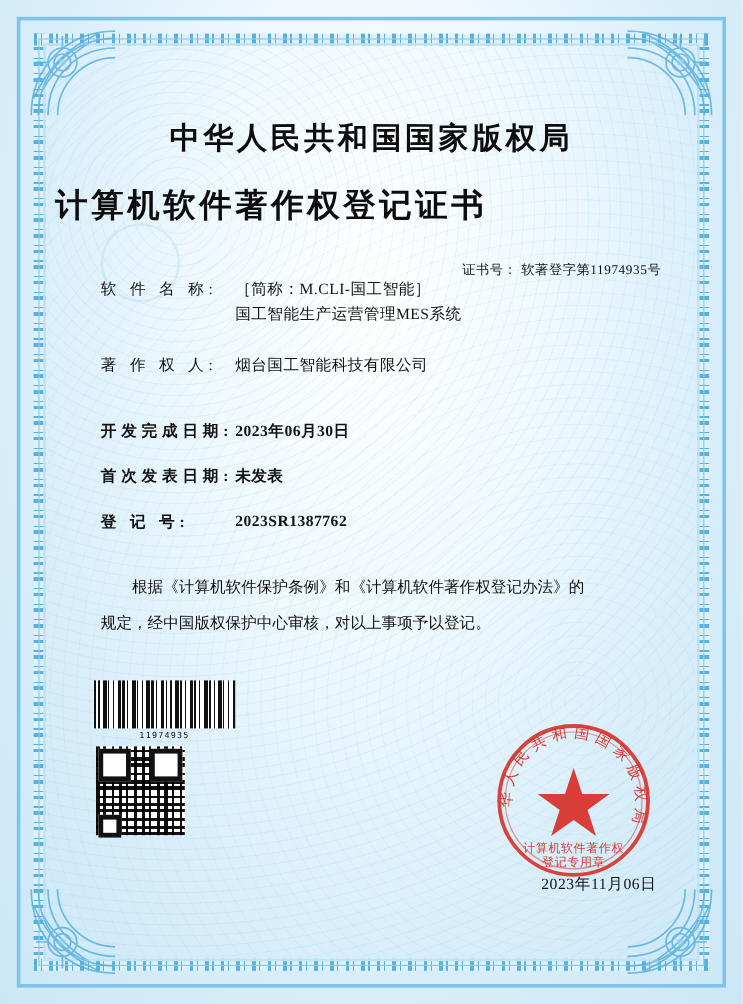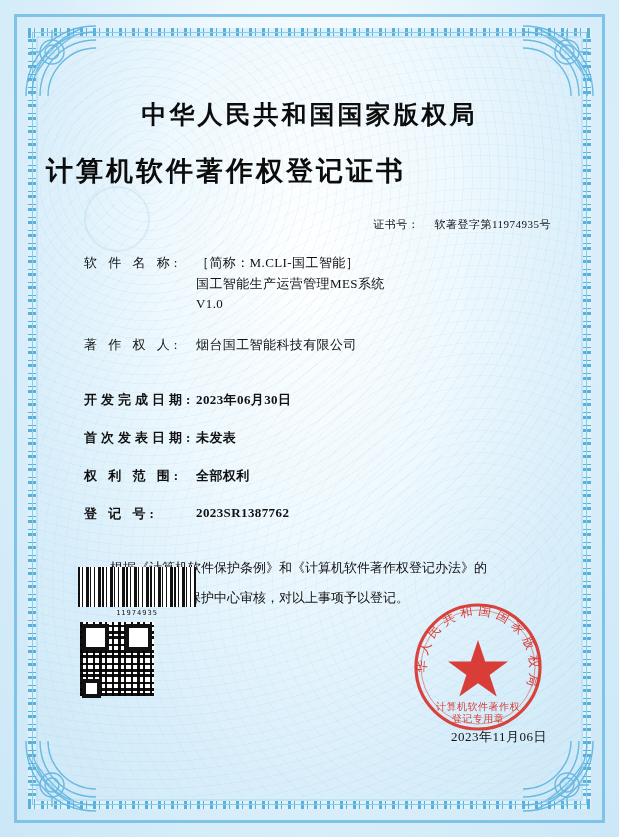--- a/index.html
+++ b/index.html
@@ -104,23 +104,23 @@
   }
 
   .cert-no {
     margin-top: 28px;
     text-align: right;
     padding-right: 22px;
     font-size: 11px;
     color: #111;
     letter-spacing: .5px;
   }
-  .cert-no .label { margin-right: 12px; }
-
-  .field-block { margin-top: 22px; padding-left: 38px; }
+  .cert-no .label { margin-right: 0; }
+
+  .field-block { padding-left: 38px; }
   .field-row {
     display: flex;
     align-items: flex-start;
     font-size: 13px;
     color: #111;
     margin-bottom: 7px;
   }
   .field-label {
     width: 112px;
     flex: none;
@@ -339,21 +339,20 @@
       <span>软著登字第11974935号</span>
     </div>
 
     <div class="field-block">
 
       <div class="field-row">
         <div class="field-label">软 件 名 称:</div>
         <div class="field-value">
           <span class="vline">［简称：M.CLI-国工智能］</span>
           <span class="vline">国工智能生产运营管理MES系统</span>
-          <span class="vline">V1.0</span>
         </div>
       </div>
 
       <div class="gap-md"></div>
 
       <div class="field-row">
         <div class="field-label">著 作 权 人:</div>
         <div class="field-value">烟台国工智能科技有限公司</div>
       </div>
 
@@ -363,24 +362,20 @@
         <div class="field-label">开发完成日期:</div>
         <div class="field-value">2023年06月30日</div>
       </div>
 
       <div class="field-row spaced">
         <div class="field-label">首次发表日期:</div>
         <div class="field-value">未发表</div>
       </div>
 
 
-      <div class="field-row spaced">
-        <div class="field-label">权 利 范 围:</div>
-        <div class="field-value">全部权利</div>
-      </div>
 
       <div class="field-row spaced">
         <div class="field-label">登 记 号:</div>
         <div class="field-value">2023SR1387762</div>
       </div>
 
     </div>
 
     <div class="legal">
       <span class="indent">根据《计算机软件保护条例》和《计算机软件著作权登记办法》的</span>

